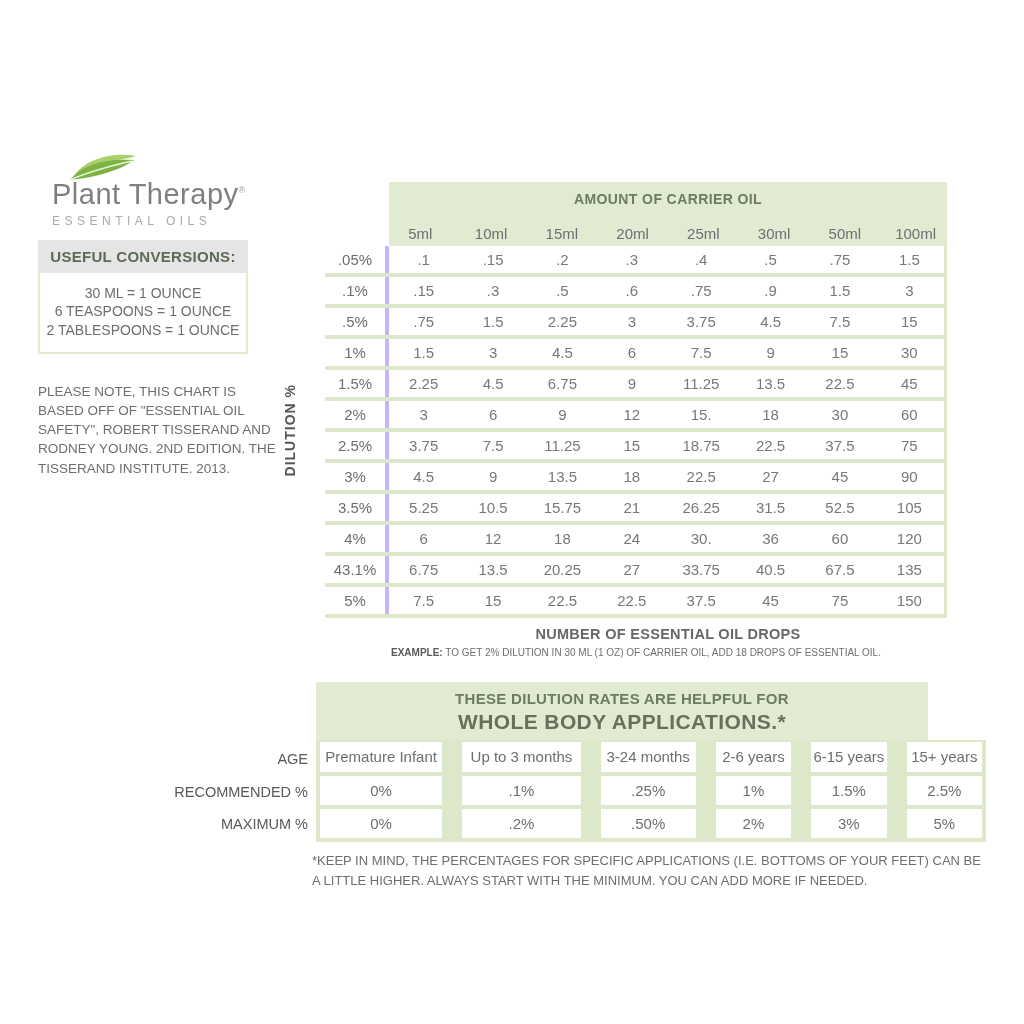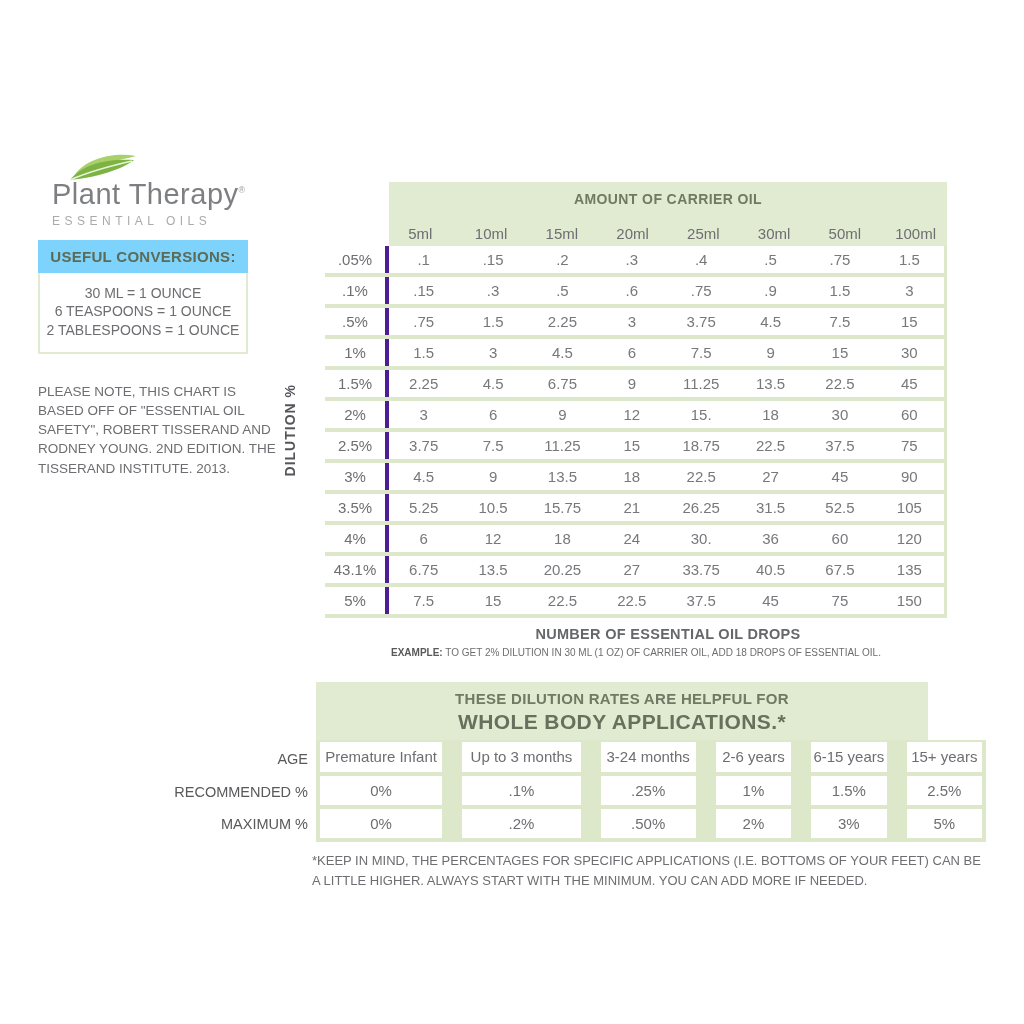--- a/index.html
+++ b/index.html
@@ -15,21 +15,21 @@
   #logo .brand-name{font-size:29px;color:#7e7f82;letter-spacing:0.5px;}
   #logo .brand-name sup{font-size:9px;color:#9a9b9e;}
   #logo .brand-tag{font-size:12px;letter-spacing:4.5px;color:#a8aaac;margin-top:3px;}
 
   
   #title{left:330px;top:146px;width:672px;text-align:center;
     font-size:25px;font-weight:bold;color:#55565a;letter-spacing:0.5px;margin-top:33px;}
 
   
   #conv{left:38px;top:240px;width:210px;}
-  #conv .conv-head{background:#7dd3fc;padding:8px 4px;text-align:center;
+  #conv .conv-head{background:#e5e5e5;padding:8px 4px;text-align:center;
     font-weight:bold;font-size:15px;color:#5d6b55;letter-spacing:0.3px;}
   #conv .conv-body{border:2px solid #e1ebd2;border-top:none;background:#fff;
     padding:11px 2px 13px;text-align:center;font-size:14px;line-height:1.32;color:#6d6e71;}
 
   
   #note{left:38px;top:382px;width:242px;font-size:13.5px;line-height:1.42;color:#6d6e71;}
 
   
   #dilution-axis{left:282px;top:242px;height:376px;display:flex;align-items:center;}
   #dilution-axis span{writing-mode:vertical-rl;transform:rotate(180deg);
@@ -37,21 +37,21 @@
 
   #mt{left:325px;top:182px;width:622px;}
   .mt-header{margin-left:64px;background:#e1ebd2;height:64px;box-sizing:border-box;padding-top:9px;}
   .mt-group-label{text-align:center;font-weight:bold;font-size:14px;color:#6e7a63;letter-spacing:0.4px;}
   .mt-cols{display:flex;margin-top:18px;gap:8px;}
   .mt-col{flex:1;text-align:center;font-size:15px;color:#6d6e71;}
   .mt-body{border-bottom:4px solid #dde8ca;}
   .mt-row{display:flex;height:27px;border-top:4px solid #dde8ca;}
   .mt-row:first-child{border-top:none;}
   .mt-label{width:60px;text-align:center;line-height:27px;font-size:15px;
-    color:#6d6e71;border-right:4px solid #4c1d95;background:#fff;}
+    color:#6d6e71;border-right:4px solid #c4b5fd;background:#fff;}
   .mt-strip{flex:1;display:flex;background:#fff;border-right:3px solid #dde8ca;}
   .mt-cell{flex:1;text-align:center;line-height:27px;font-size:15px;color:#77787b;}
 
   #drops-footer{left:389px;top:626px;width:558px;text-align:center;
     font-weight:bold;font-size:14.5px;color:#66676a;letter-spacing:0.3px;}
   #example{left:325px;top:647px;width:622px;text-align:center;font-size:10px;color:#6d6e71;}
   #example b{color:#58595b;}
 
   
   #wb-head{left:316px;top:682px;width:612px;background:#e1ebd2;text-align:center;

